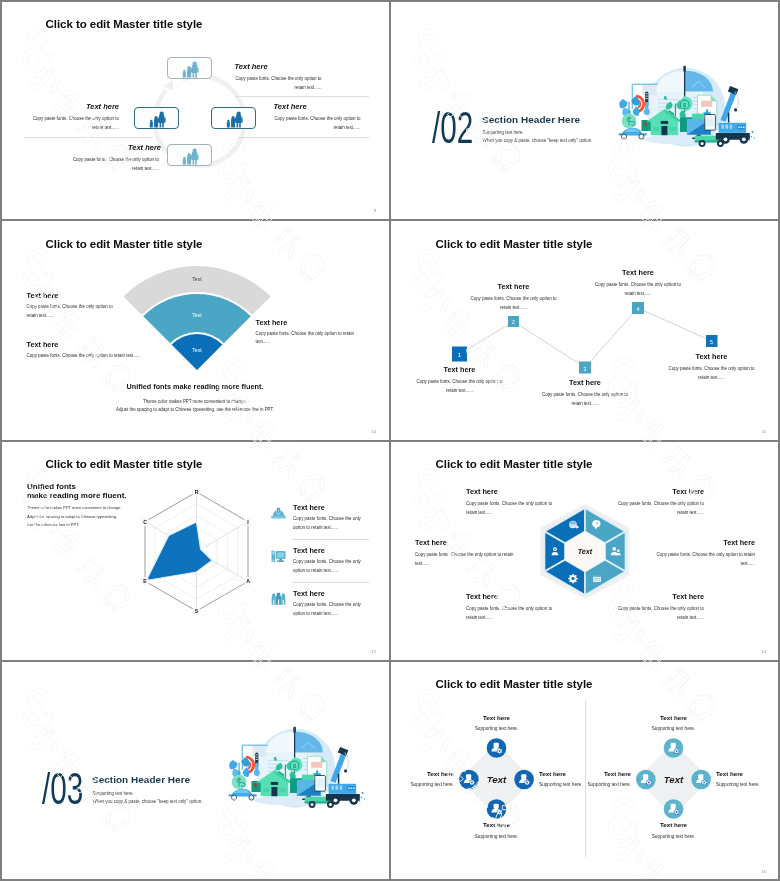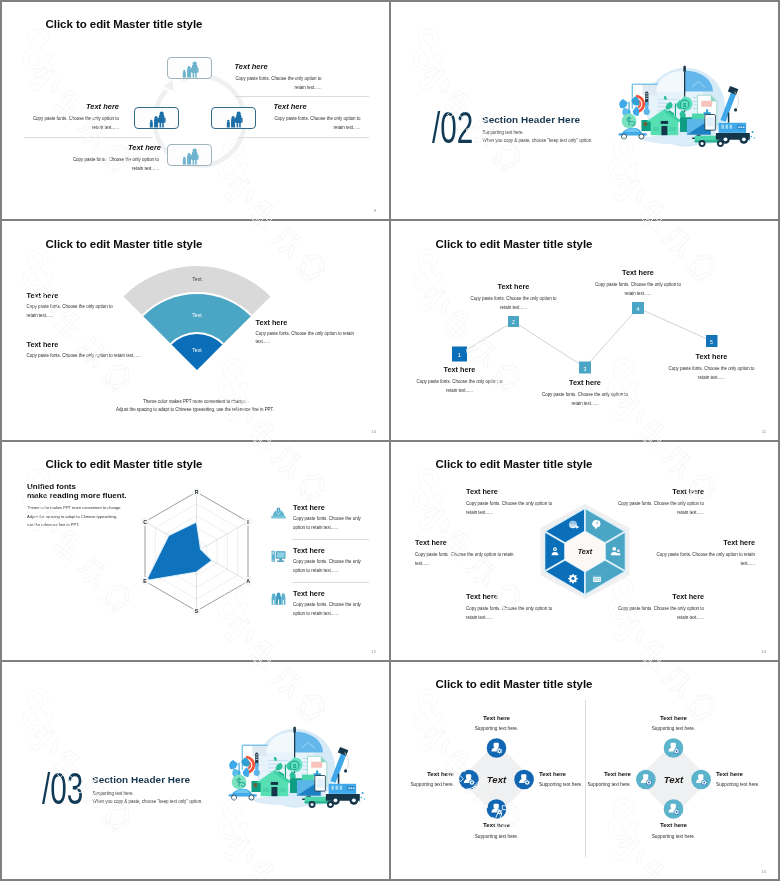--- a/index.html
+++ b/index.html
@@ -376,20 +376,21 @@
     <text x="196" y="131" text-anchor="middle" font-size="5.2" fill="#ffffff" font-family="Liberation Sans, sans-serif">Text</text>
   </svg>
 
   <div class="thb" style="position:absolute;left:25.5px;top:70px;">Text here</div>
   <div class="bd" style="position:absolute;left:25.5px;top:81px;width:89px;">Copy paste fonts. Choose the only option to retain text......</div>
   <div class="thb" style="position:absolute;left:25.5px;top:119px;">Text here</div>
   <div class="bd" style="position:absolute;left:25.5px;top:130px;width:150px;">Copy paste fonts. Choose the only option to retain text......</div>
   <div class="thb" style="position:absolute;left:254.5px;top:97px;">Text here</div>
   <div class="bd" style="position:absolute;left:254.5px;top:108.5px;width:104px;line-height:1.85;">Copy paste fonts. Choose the only option to retain text......</div>
 
+  <div class="ftitle" style="position:absolute;left:0;top:161px;width:388px;text-align:center;font-size:7.22px;font-weight:bold;color:#111;letter-spacing:0.02px;">Unified fonts make reading more fluent.</div>
   <div class="fline" style="position:absolute;left:0;top:177.5px;width:388px;text-align:center;font-size:4.41px;color:#2b2b2b;font-family:'Liberation Sans',sans-serif;">Theme color makes PPT more convenient to change.</div>
   <div class="fline" style="position:absolute;left:0;top:185.5px;width:388px;text-align:center;font-size:4.41px;color:#2b2b2b;font-family:'Liberation Sans',sans-serif;">Adjust the spacing to adapt to Chinese typesetting, use the reference line in PPT.</div>
   <div class="pg">10</div>
  </div>
 </div>
 
 <div class="slide">
  <div class="sc" id="s4">
   <div class="title">Click to edit Master title style</div>
   <svg width="388" height="218" viewBox="0 0 388 218" style="position:absolute;left:0;top:0">

